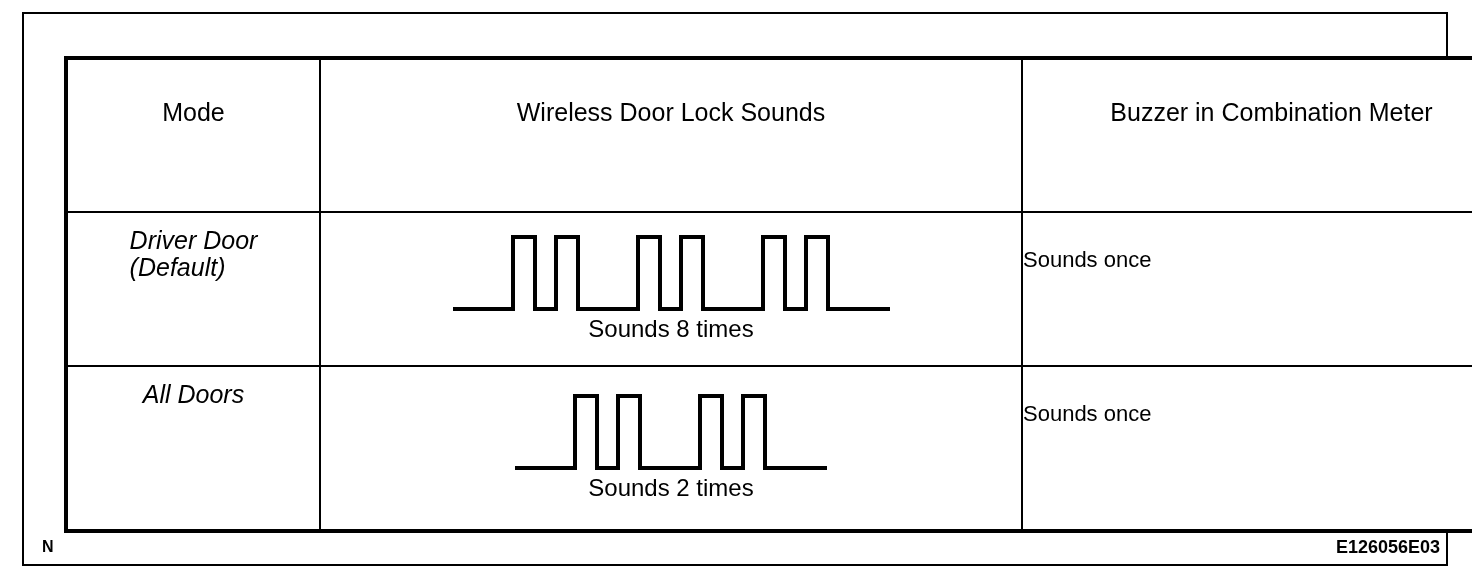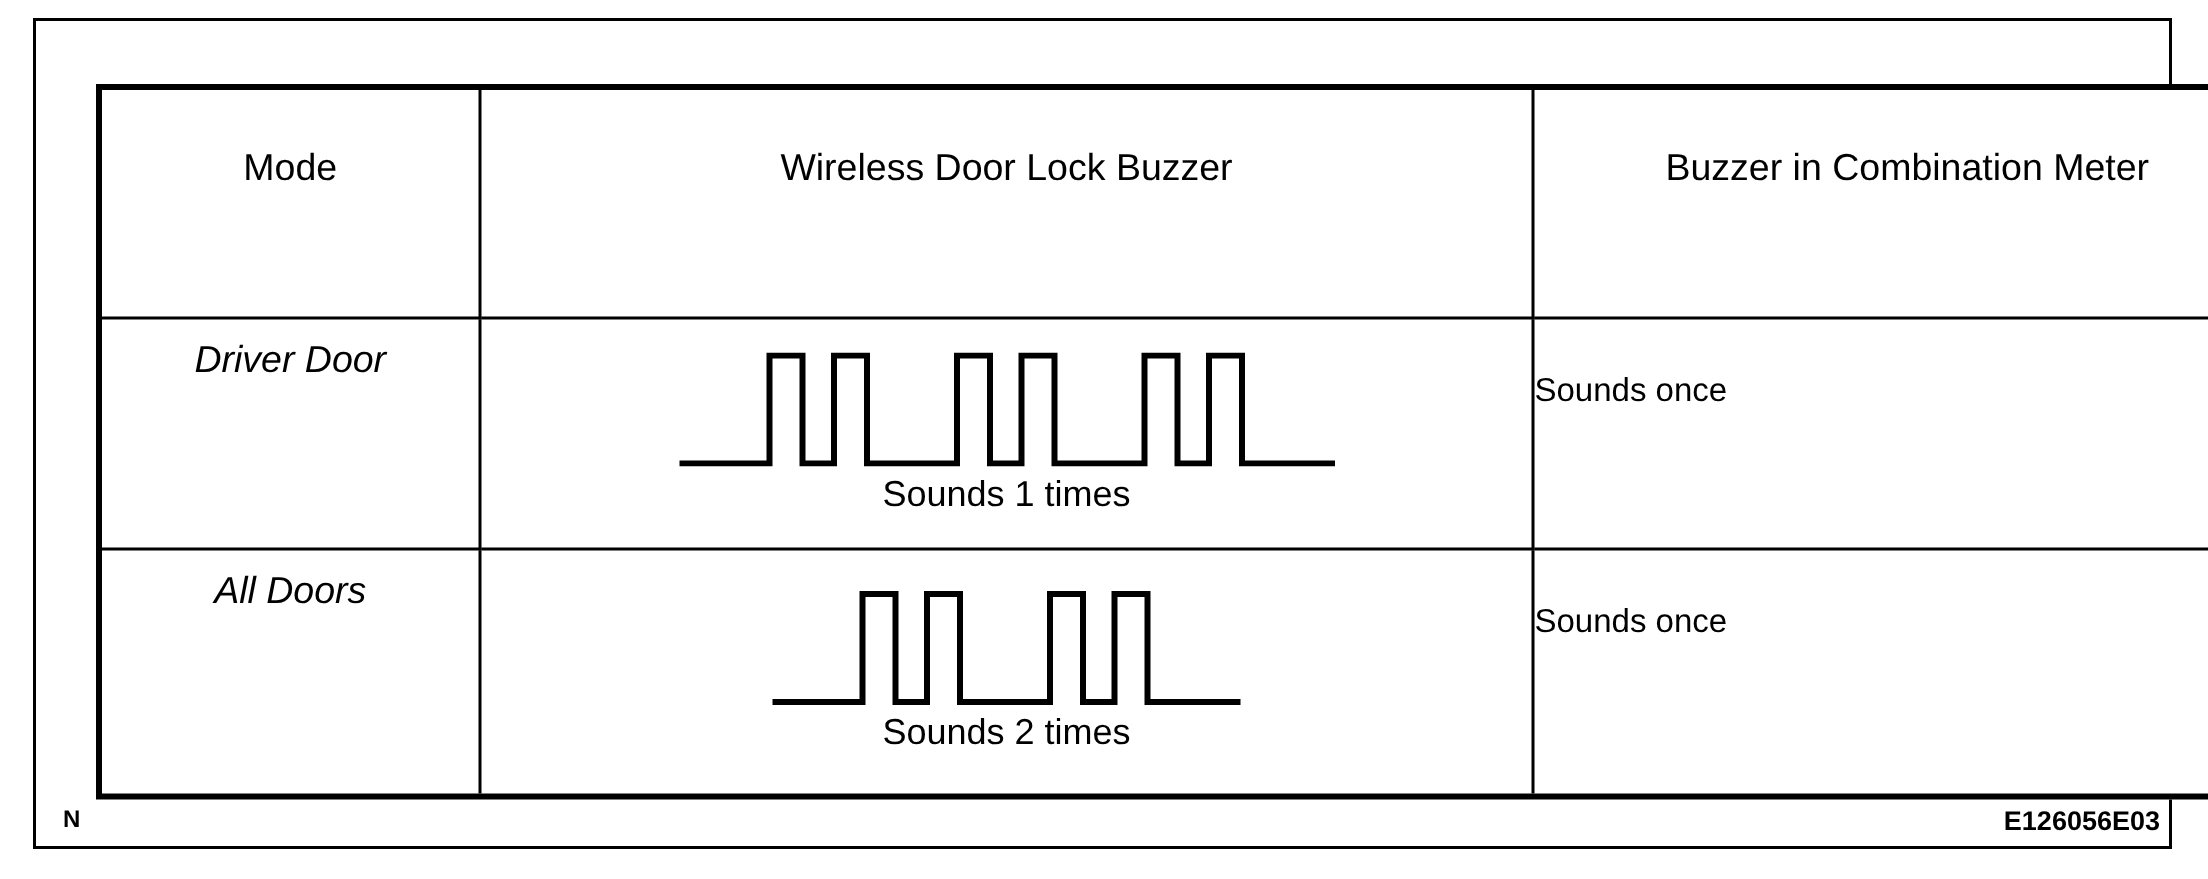--- a/index.html
+++ b/index.html
@@ -105,37 +105,38 @@
 <div id="stage">
 
   <div class="frame"></div>
 
   <div class="buzzer-table">
 
     <div class="cell head-cell bR bB">
       <span>Mode</span>
     </div>
     <div class="cell head-cell bR bB">
-      <span>Wireless Door Lock Buzzer</span>
+      <span>Wireless Door Lock Sounds</span>
     </div>
     <div class="cell head-cell bB">
       <span>Buzzer in Combination Meter</span>
     </div>
 
     <div class="cell mode-cell bR bB">
       <div class="mode-lines">
         <div>Driver Door</div>
+        <div>(Default)</div>
       </div>
     </div>
     <div class="cell wave-cell bR bB">
       <div class="wave-block">
         <div><svg width="441" height="76">
               <path d="M 2 74 h 60 V 2 h 22 V 74 h 21 V 2 h 22 V 74 h 60 V 2 h 22 V 74 h 21 V 2 h 22 V 74 h 60 V 2 h 22 V 74 h 21 V 2 h 22 V 74 h 62" fill="none" stroke="#000000" stroke-width="4" stroke-linejoin="miter"></path>
             </svg></div>
-        <div class="wave-label">Sounds 1 times</div>
+        <div class="wave-label">Sounds 8 times</div>
       </div>
     </div>
     <div class="cell meter-cell bB">
       <span>Sounds once</span>
     </div>
 
     <div class="cell mode-cell bR">
       <div class="mode-lines">
         <div>All Doors</div>
       </div>

